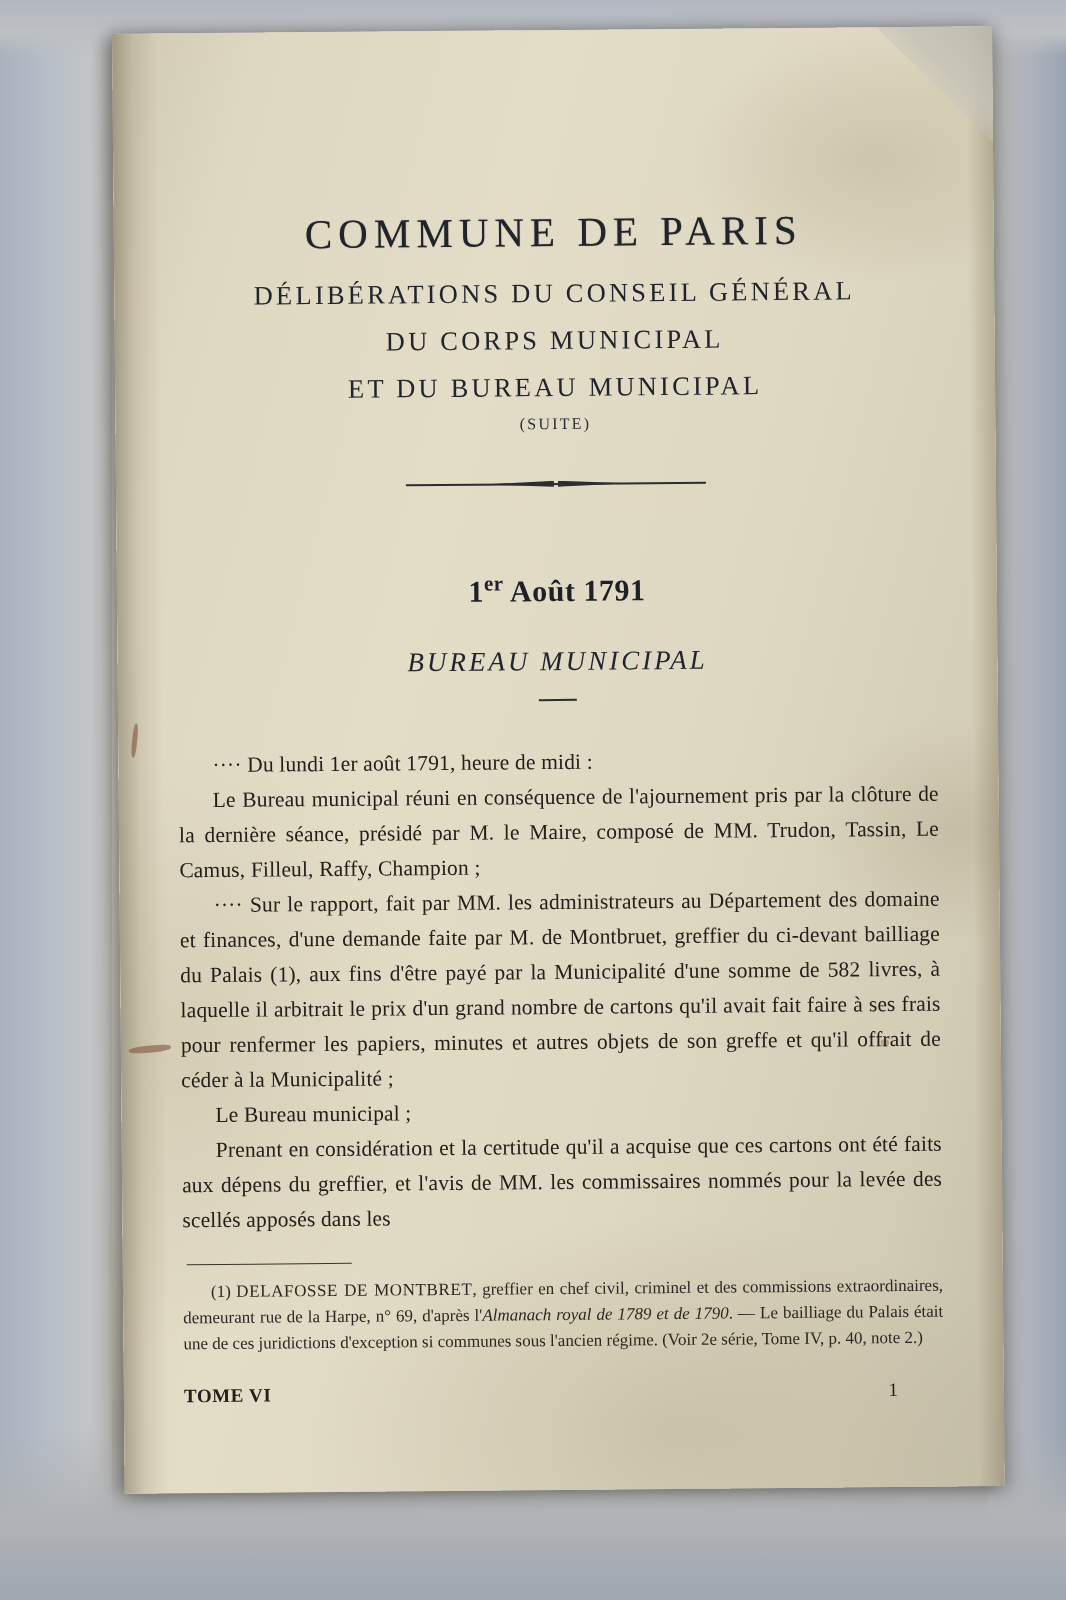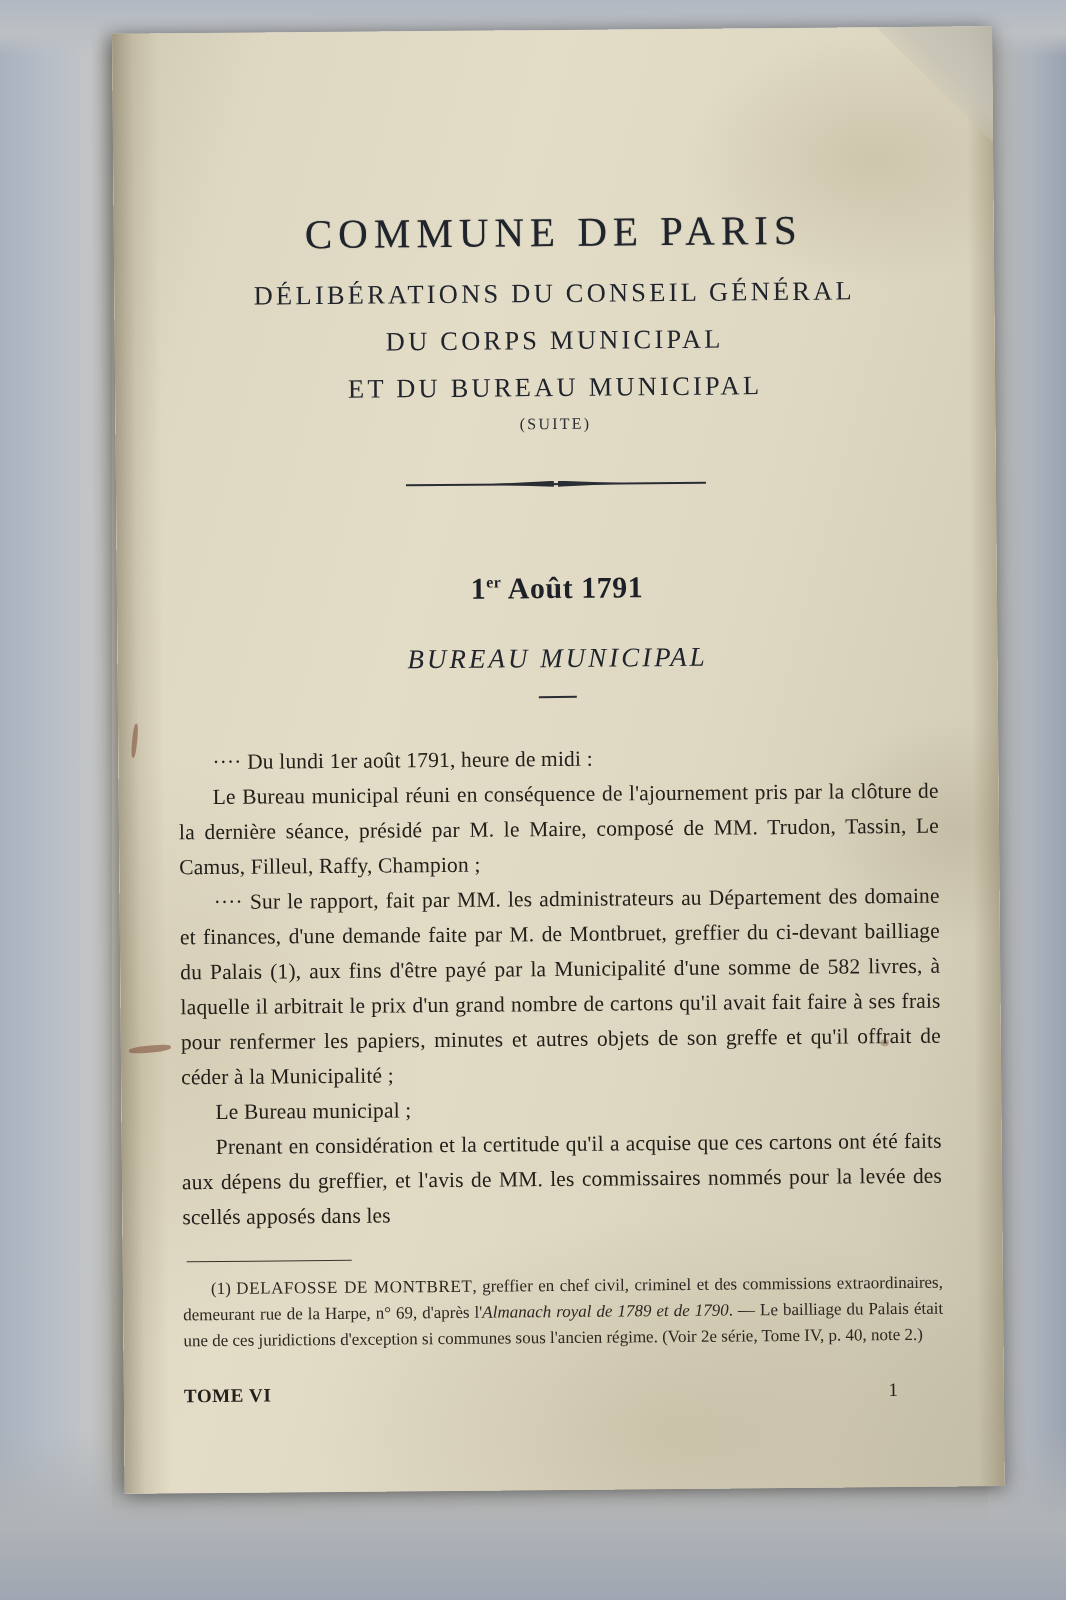--- a/index.html
+++ b/index.html
@@ -182,21 +182,21 @@
   .ornament .bar::after  { left: 152px; transform: scaleX(-1); }
 
   .date-line {
     text-align: center;
     margin-top: 76px;
     font-size: 30px;
     font-weight: 700;
     letter-spacing: 0.5px;
     color: #1d2026;
   }
-  .date-line sup { font-size: 16px; font-weight: 700; }
+  .date-line sup { font-size: 21px; font-weight: 700; }
 
   .section-head {
     text-align: center;
     margin-top: 38px;
     font-size: 27px;
     font-style: italic;
     letter-spacing: 3px;
     color: #20242c;
   }
   .small-rule {

